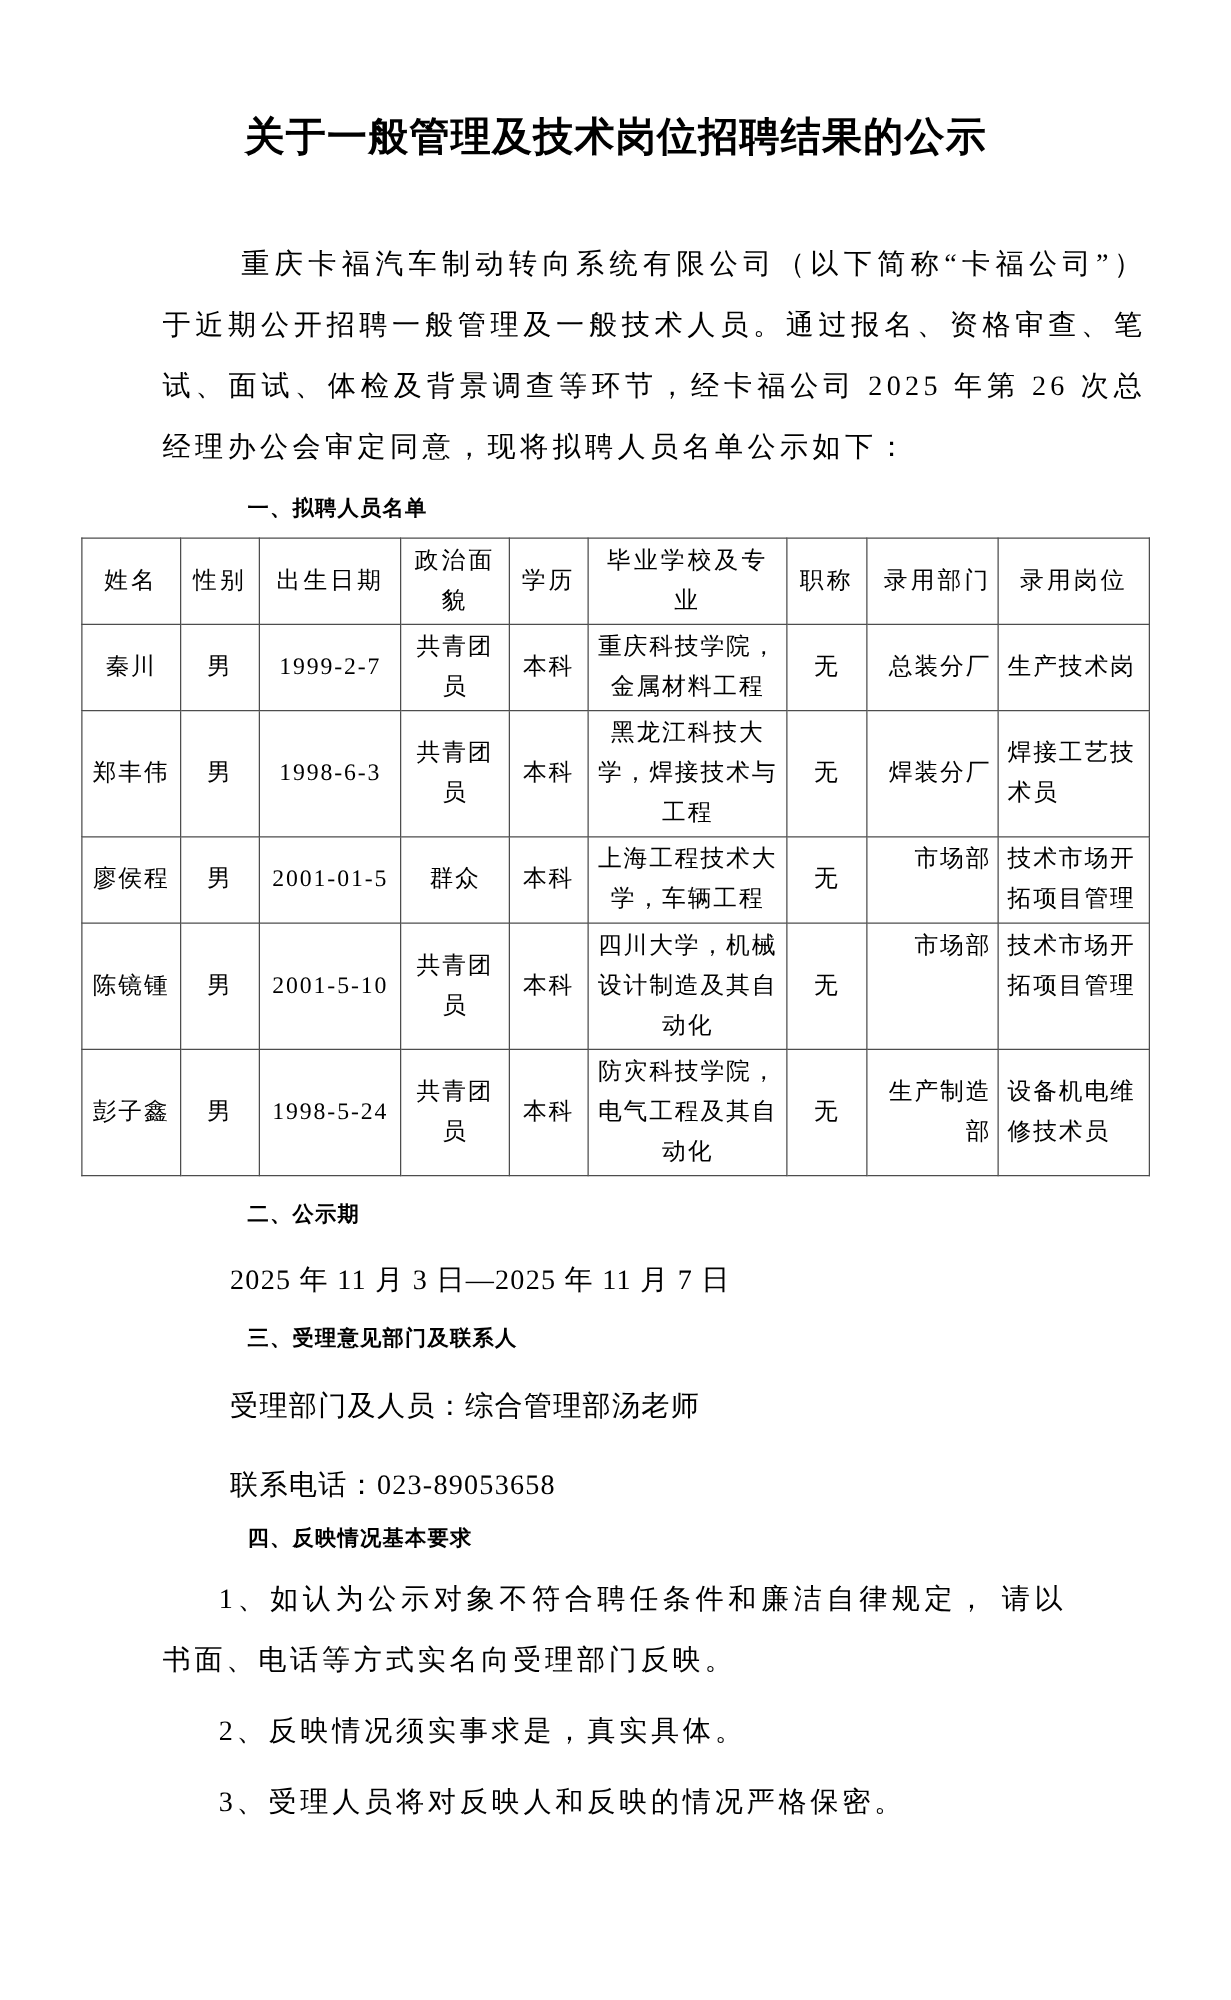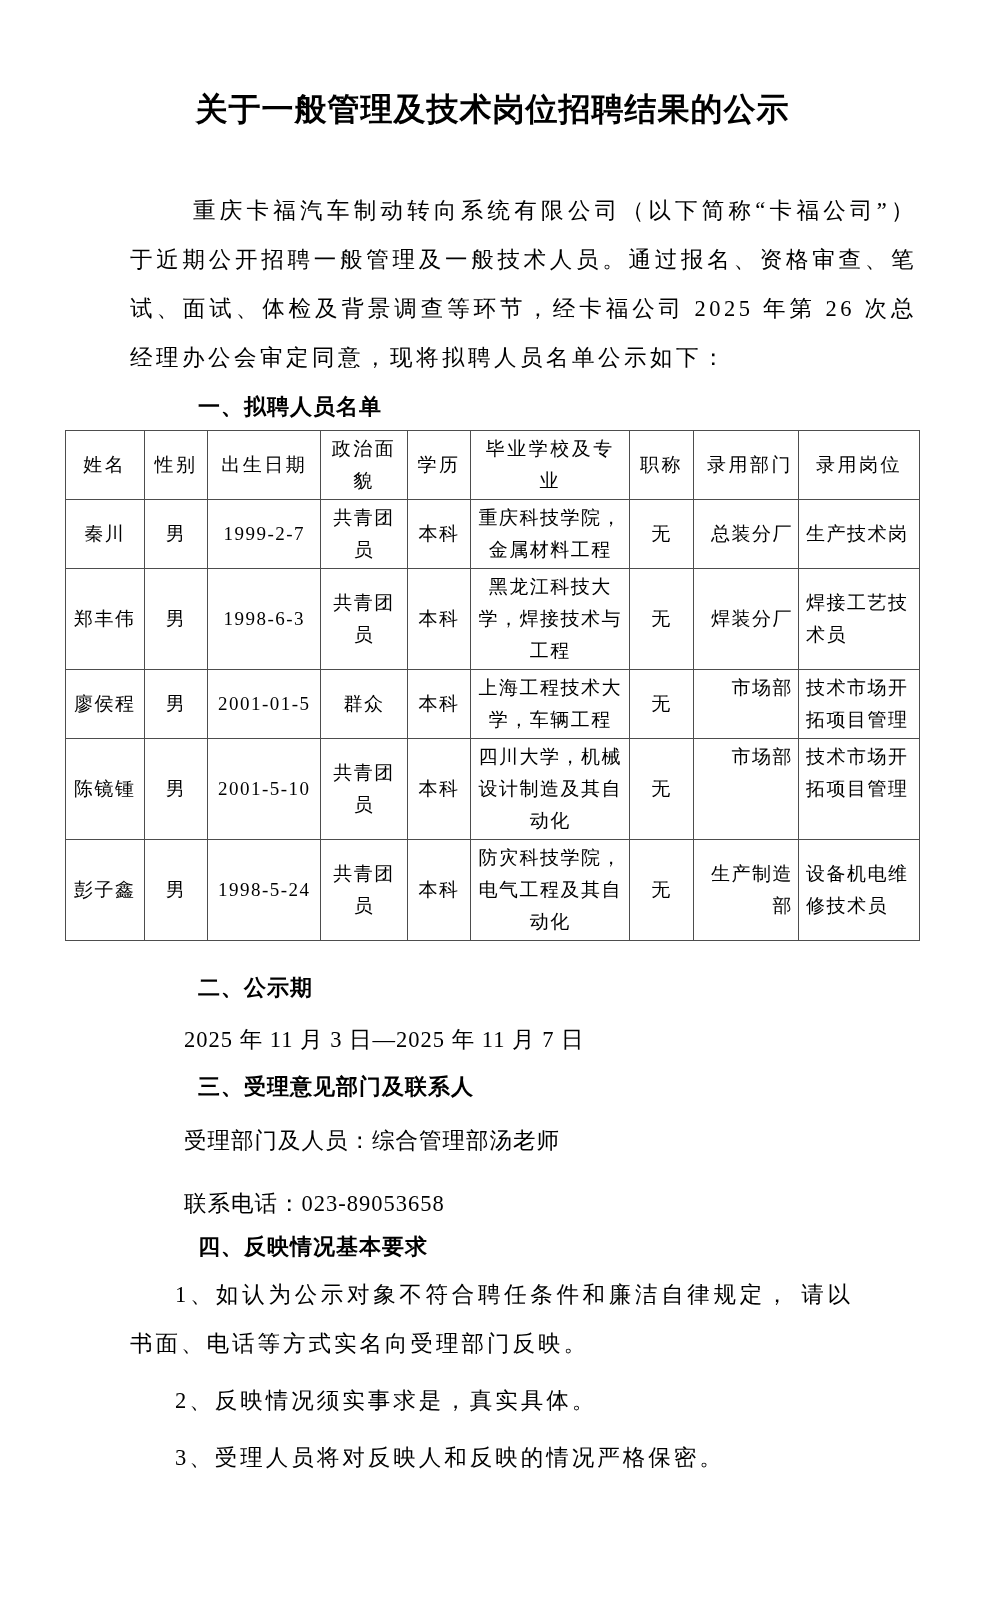--- a/index.html
+++ b/index.html
@@ -33,25 +33,25 @@
     font-size: 22.5px;
     line-height: 49px;
     letter-spacing: 3.5px;
     text-align: justify;
     text-indent: 2.8em;
   }
   .sec-heading {
     margin: 10px 0 8px 198px;
     font-family: "DejaVu Sans", "Liberation Sans", sans-serif;
     font-weight: bold;
-    font-size: 22px;
+    font-size: 17px;
     line-height: 30px;
     letter-spacing: 1px;
   }
-  .sec-heading.s2 { margin-top: 32px; }
+  .sec-heading.s2 { margin-top: 16px; }
   .sec-heading.s3 { margin-top: 8px; }
   .sec-heading.s4 { margin-top: 4px; }
   .roster-table {
     margin: 0 0 0 65px;
     width: 855px;
     border-collapse: collapse;
     table-layout: fixed;
     font-size: 19px;
   }
   .roster-table th, .roster-table td {

